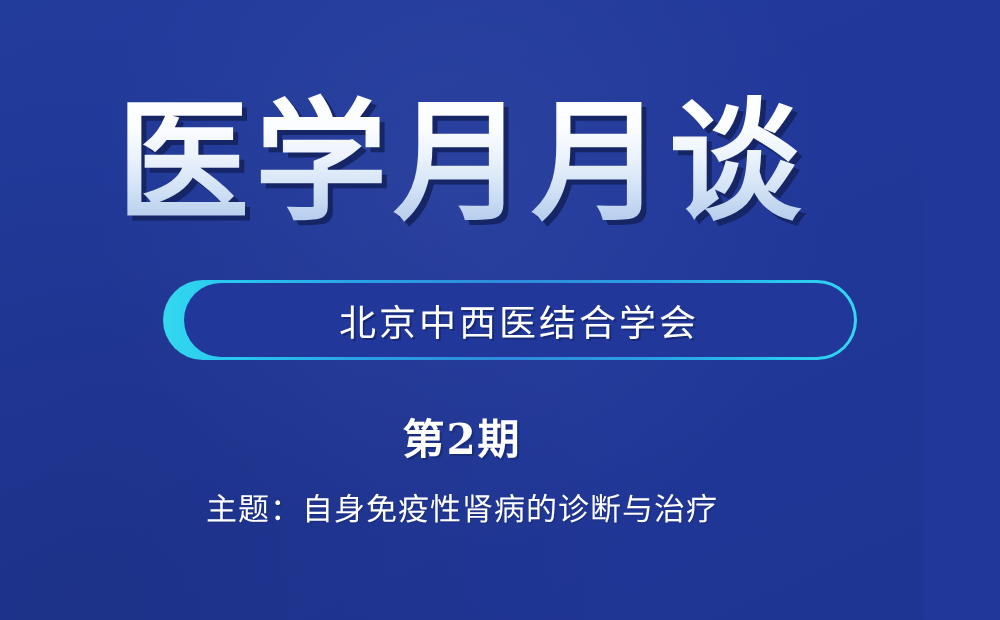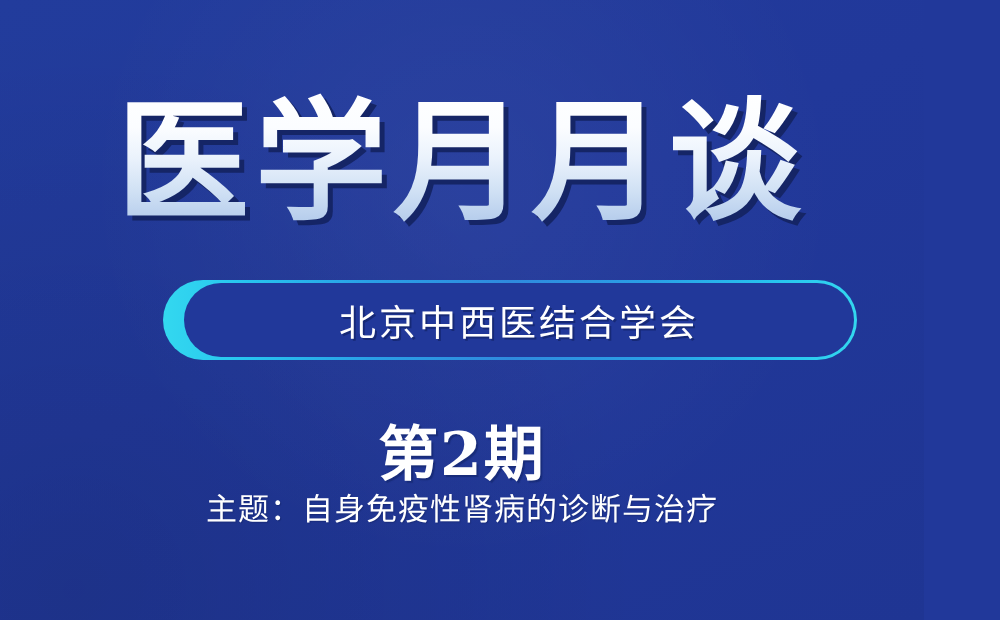--- a/index.html
+++ b/index.html
@@ -121,21 +121,21 @@
 
   
   .issue {
     position: absolute;
     left: 0;
     right: 0;
     top: 405px;
     text-align: center;
     font-family: "DejaVu Serif", "Liberation Serif", serif;
     font-weight: 700;
-    font-size: 60px;
+    font-size: 42px;
     letter-spacing: 2px;
     color: #ffffff;
     text-shadow: 2px 2px 1px rgba(14,30,90,0.45);
   }
 
   
   .topic {
     position: absolute;
     left: 0;
     right: 0;

